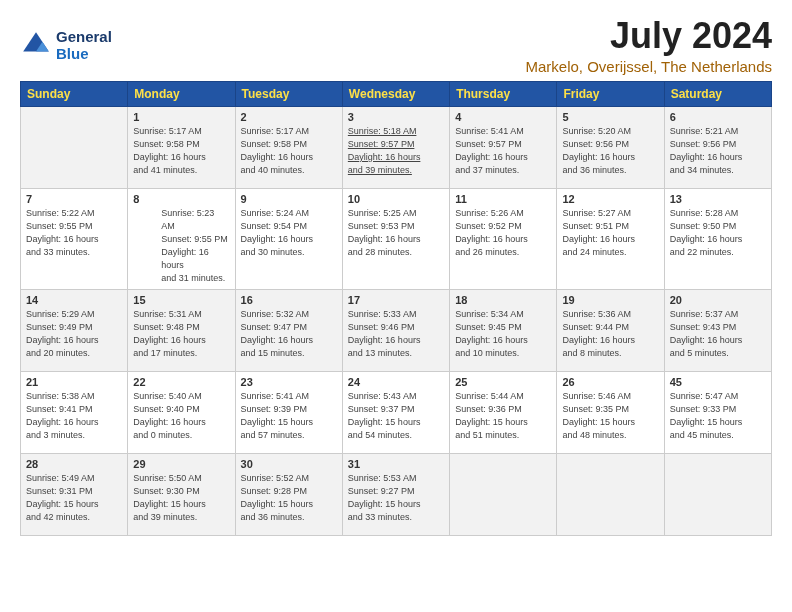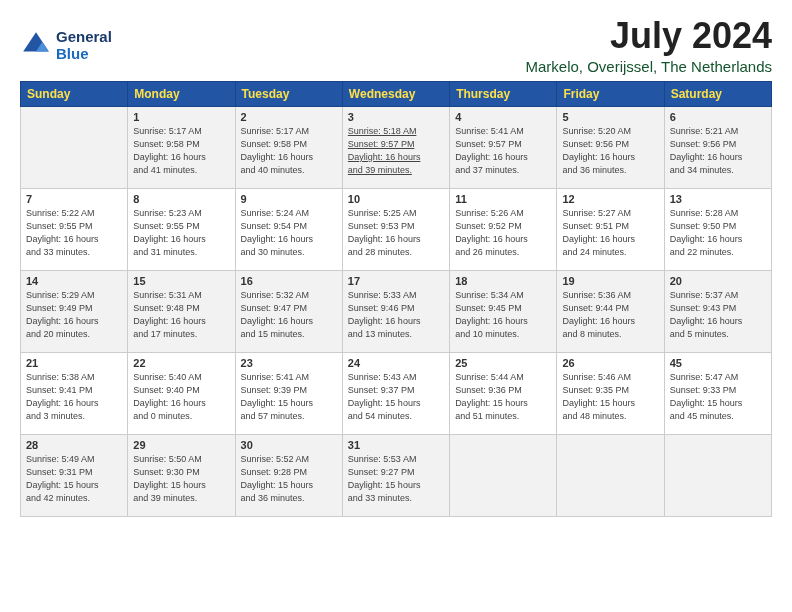--- a/index.html
+++ b/index.html
@@ -42,21 +42,21 @@
       text-align: right;
     }
     .main-title {
       font-size: 36px;
       font-weight: bold;
       color: #222;
       line-height: 1.1;
     }
     .subtitle {
       font-size: 15px;
-      color: #14532d;
+      color: #a16207;
       margin-top: 2px;
     }
     .calendar {
       width: 100%;
       border-collapse: collapse;
       margin-top: 4px;
     }
     .calendar th {
       background: #2255a4;
       color: #fde047;
@@ -179,21 +179,21 @@
         <tr class="row-white">
           <td>
             <span class="day-num">7</span>
             <div class="day-info" style="white-space: pre-line;">Sunrise: 5:22 AM
 Sunset: 9:55 PM
 Daylight: 16 hours
 and 33 minutes.</div>
           </td>
           <td>
             <span class="day-num">8</span>
-            <div class="day-info" style="white-space: pre-line;">Sunrise: 5:23 AM
+            <div class="day-info" style="white-space: pre-line; margin-left: 28px;">Sunrise: 5:23 AM
 Sunset: 9:55 PM
 Daylight: 16 hours
 and 31 minutes.</div>
           </td>
           <td>
             <span class="day-num">9</span>
             <div class="day-info" style="white-space: pre-line;">Sunrise: 5:24 AM
 Sunset: 9:54 PM
 Daylight: 16 hours
 and 30 minutes.</div>

